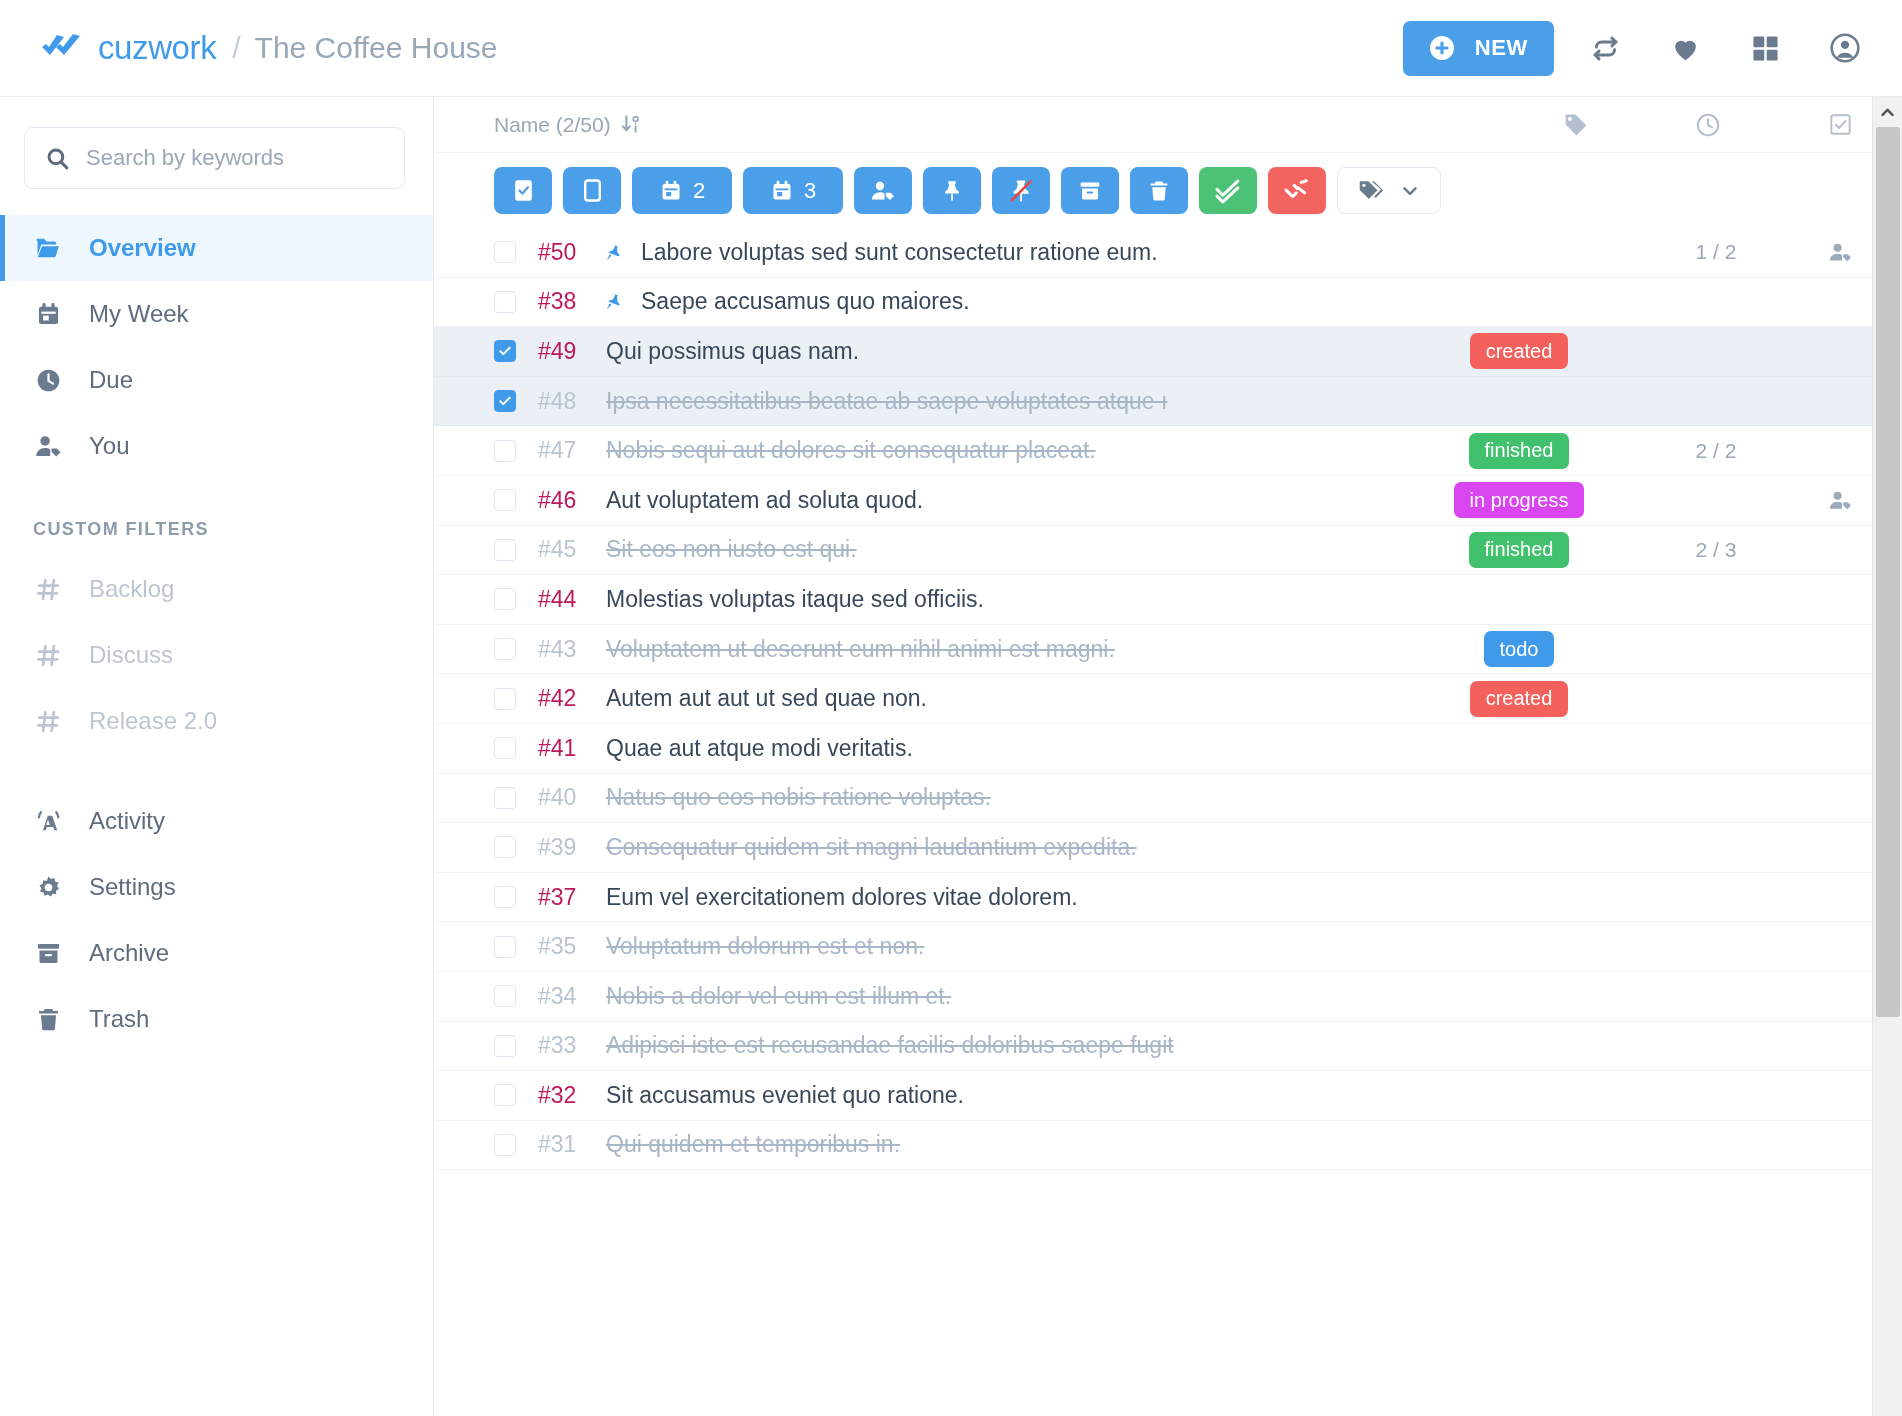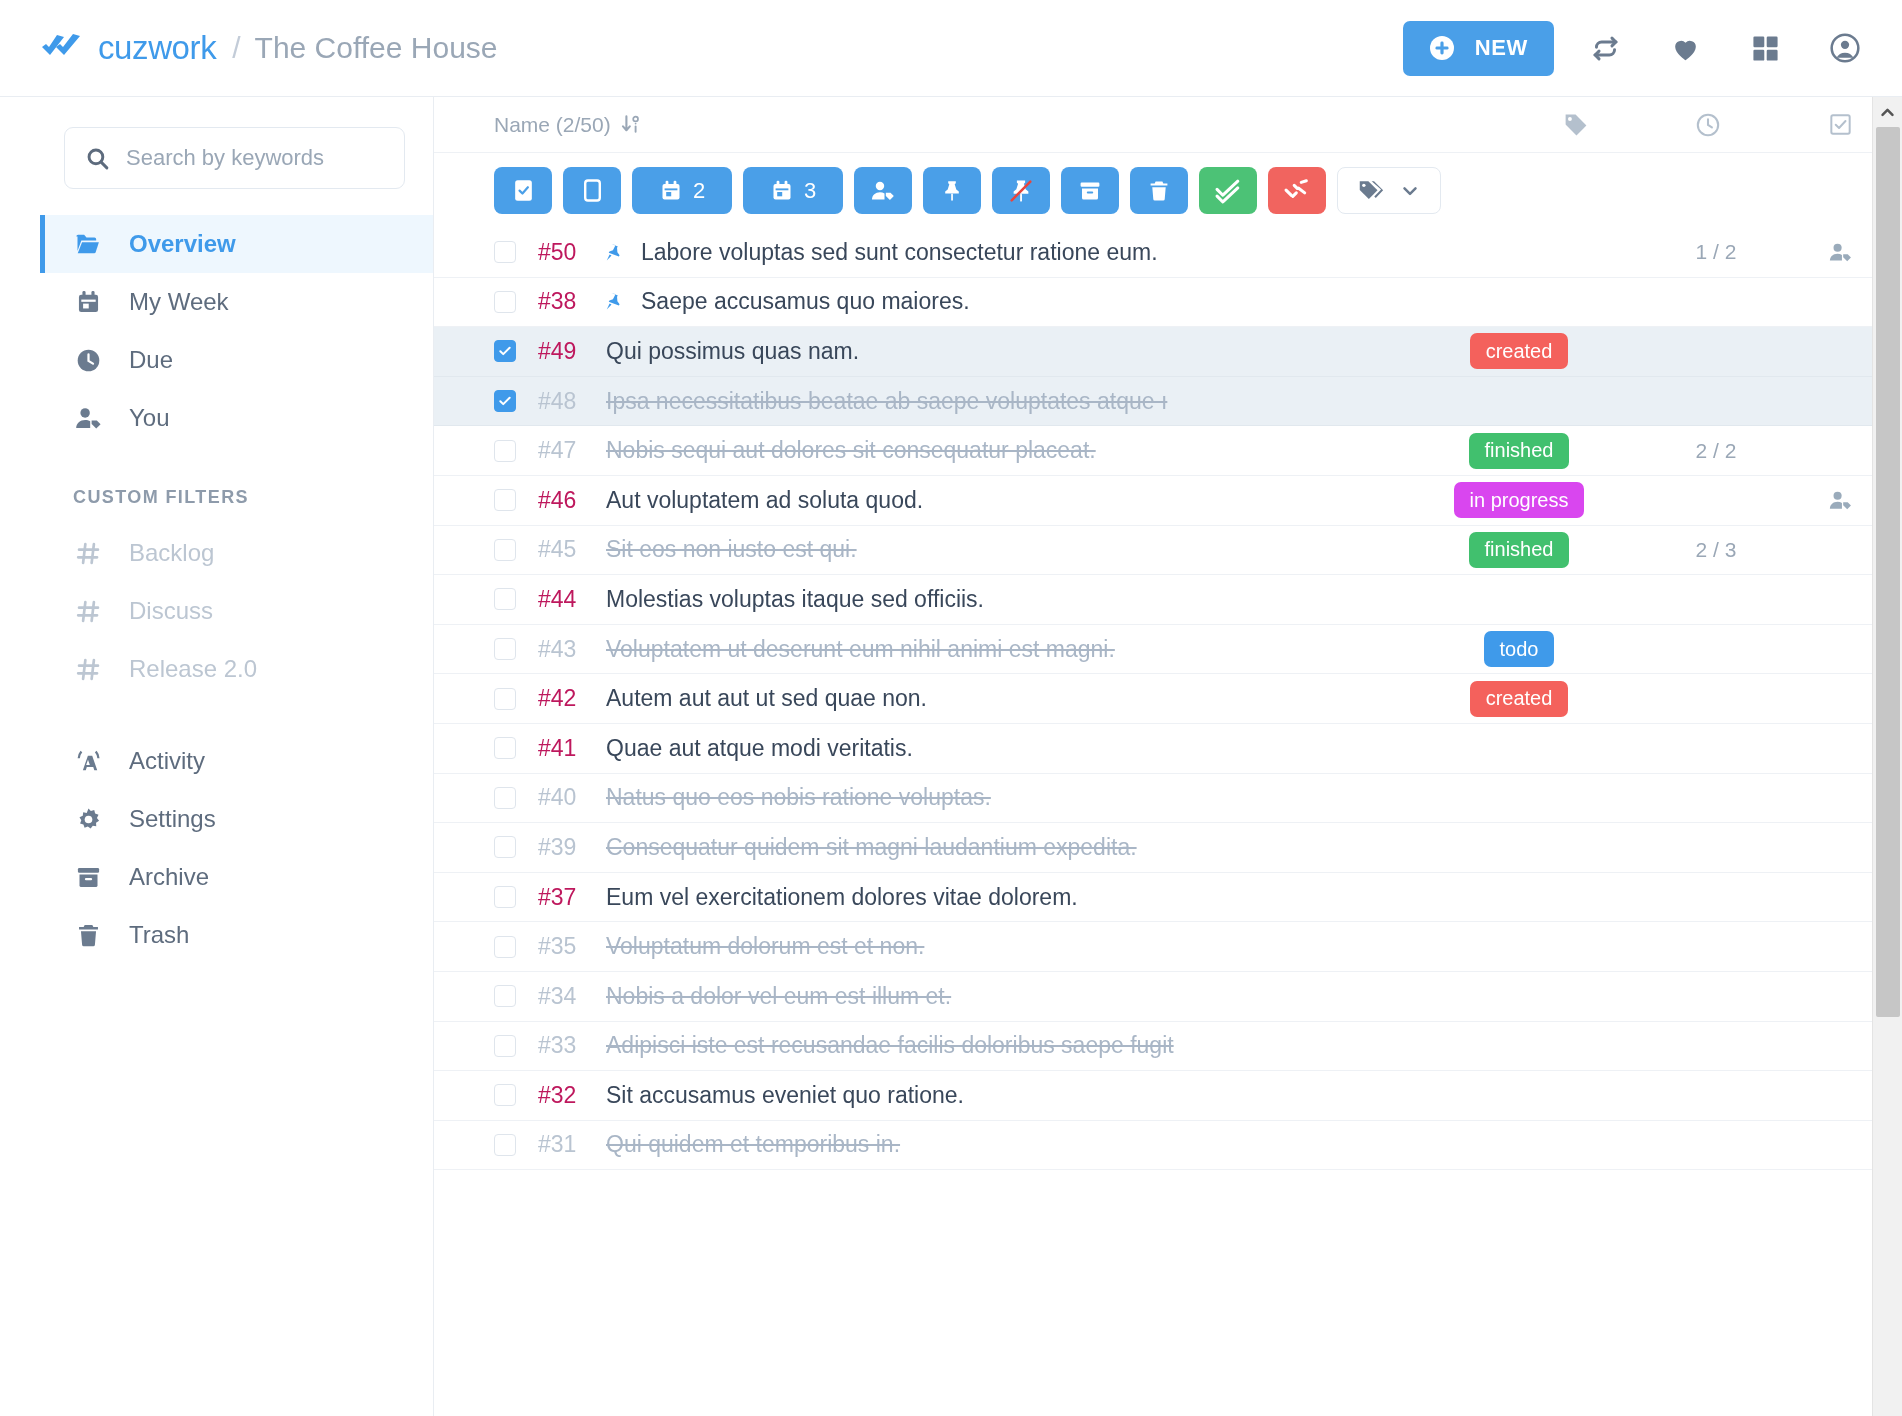--- a/index.html
+++ b/index.html
@@ -31,37 +31,37 @@
     width: 58px; height: 58px; display: flex; align-items: center; justify-content: center;
     color: #6b7b8f; cursor: pointer; margin-left: 22px;
   }
 
   
   .body-row { flex: 1; display: flex; min-height: 0; border-top: 1px solid #e9edf2; }
 
   
   .sidebar {
     width: 434px; min-width: 434px; background: #fff;
-    border-right: 1px solid #e9edf2; padding-top: 30px; overflow: hidden; padding-left: 40px;
+    border-right: 1px solid #e9edf2; padding-top: 30px; overflow: hidden;
   }
   .search-wrap { padding: 0 28px 0 24px; }
   .search-box {
     display: flex; align-items: center; gap: 16px; height: 62px;
     border: 1.5px solid #e3e9f0; border-radius: 9px; padding: 0 20px;
   }
   .search-box .sicon { color: #5d6b7d; display: flex; }
   .search-input {
     border: none; outline: none; font-size: 22px; color: #33404f;
     font-family: inherit; background: transparent; width: 100%;
   }
   .search-input::placeholder { color: #9aa7b6; }
 
   .nav { margin-top: 26px; }
   .nav-item {
-    display: flex; align-items: center; gap: 26px; height: 58px;
+    display: flex; align-items: center; gap: 26px; height: 66px;
     padding-left: 28px; cursor: pointer; color: #5e6c7e; font-size: 24px;
     border-left: 5px solid transparent;
   }
   .nav-item .nicon { width: 30px; display: flex; align-items: center; justify-content: center; color: #6b7b8f; }
   .nav-item.active {
     background: #eef7fe; border-left-color: #3f9aea; color: #3f9aea; font-weight: 700;
   }
   .nav-item.active .nicon { color: #3f9aea; }
   .nav-item.muted, .nav-item.muted .nicon { color: #bcc6d2; text-align: right; }
 

